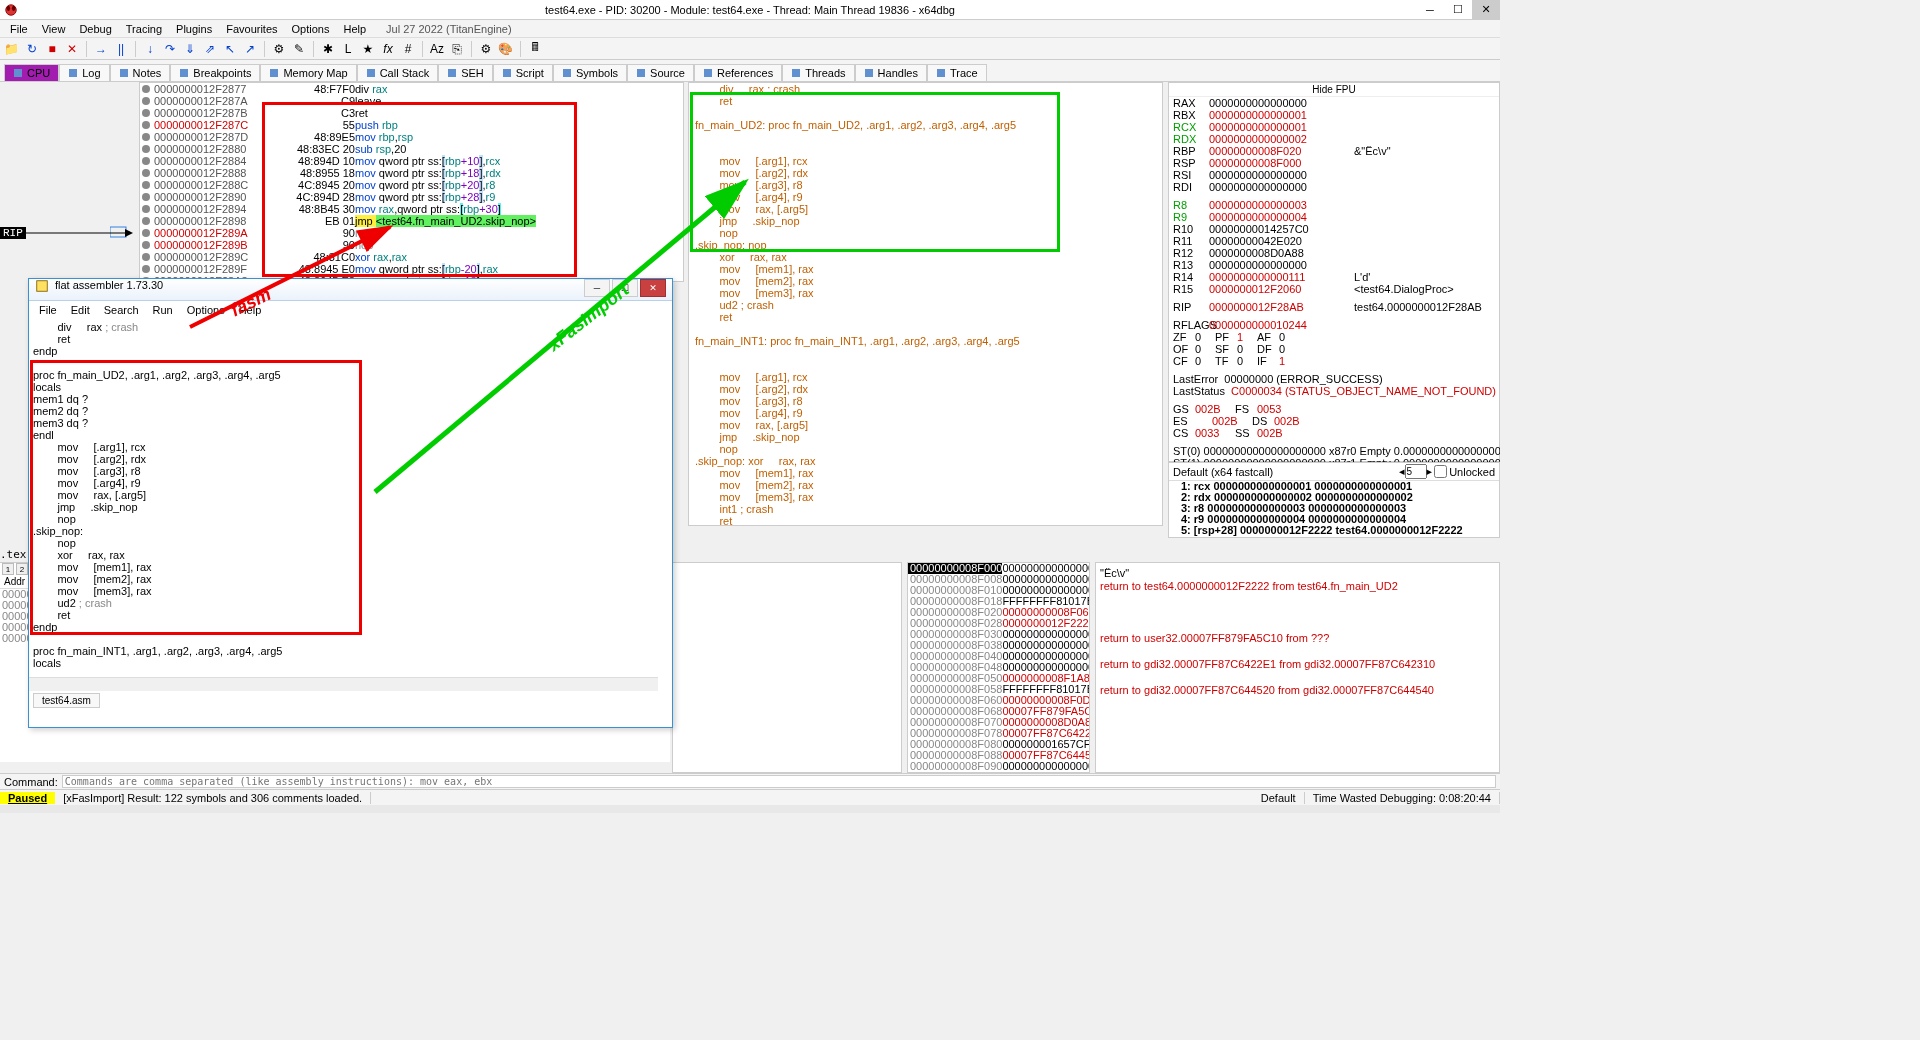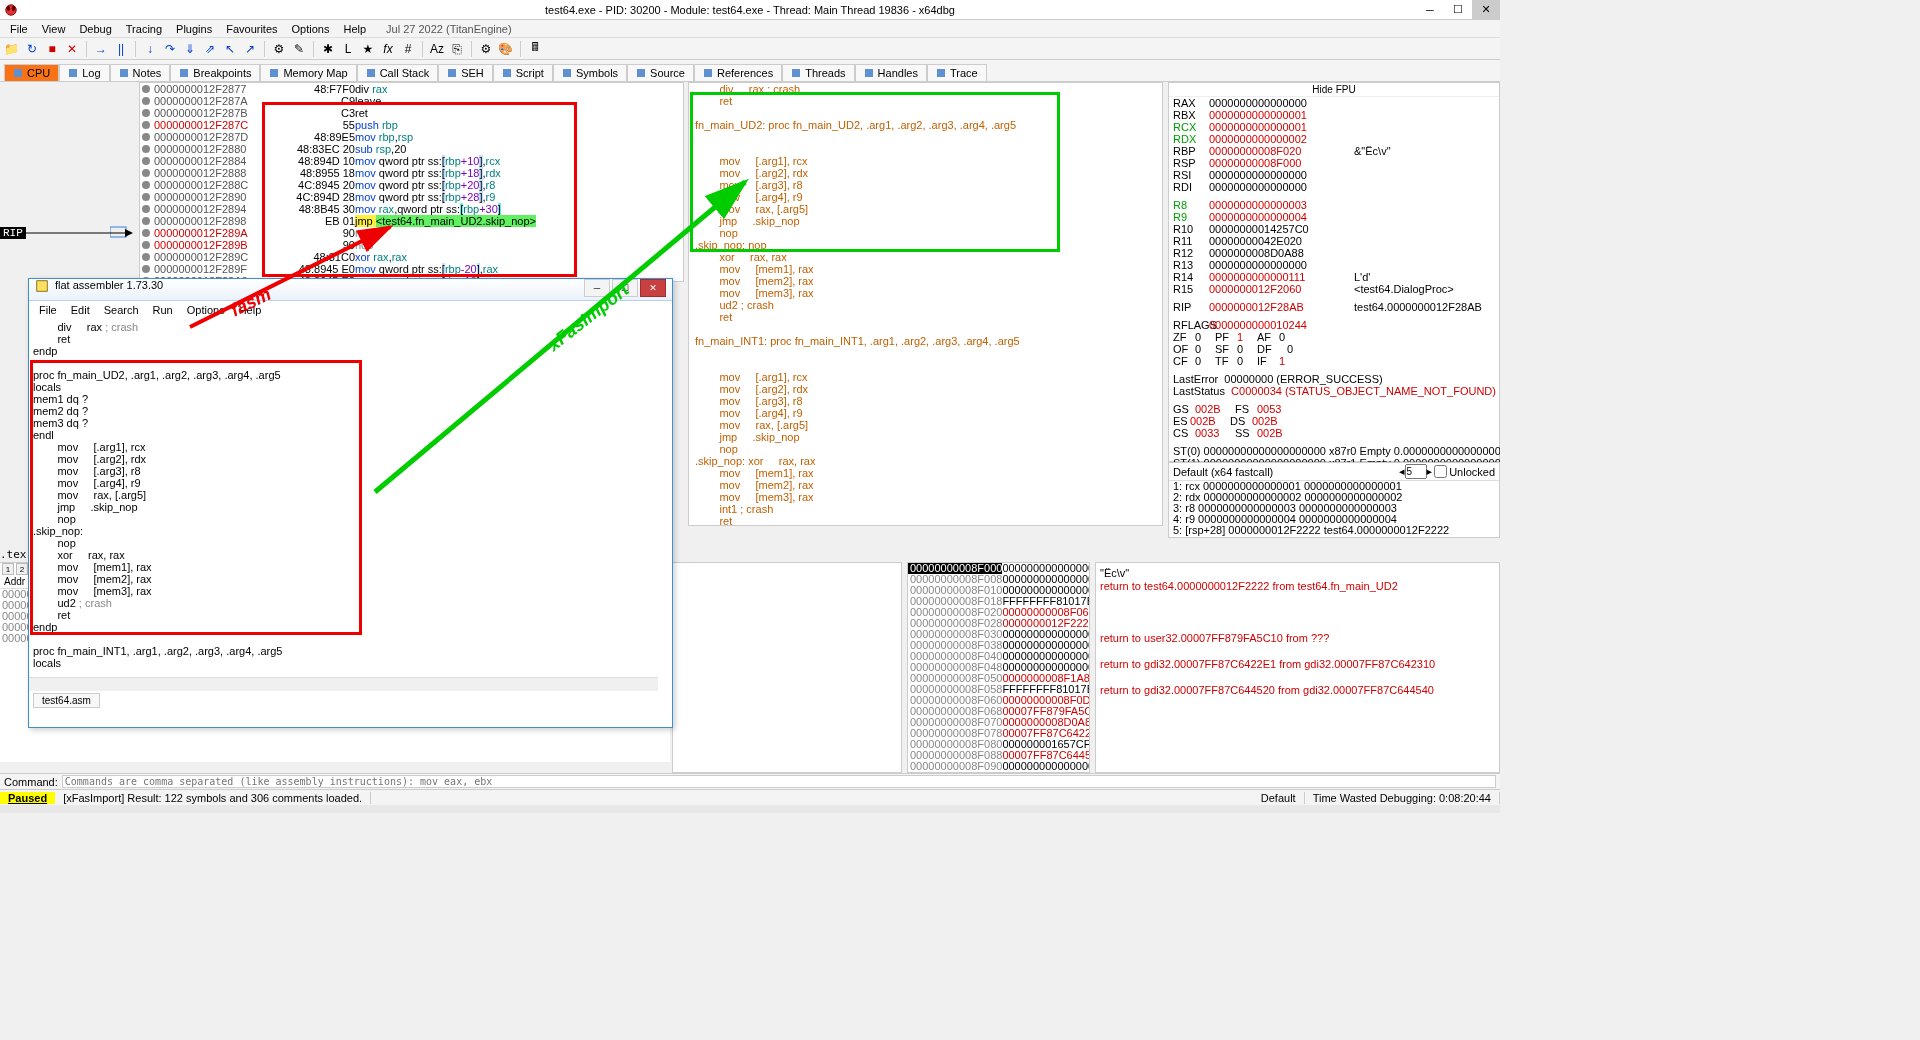--- a/index.html
+++ b/index.html
@@ -15,21 +15,21 @@
 .menubar { height: 18px; background: #f4f4f4; display: flex; align-items: center; padding: 0 4px; gap: 2px; border-bottom: 1px solid #ddd; }
 .menubar > div { padding: 1px 6px; cursor: default; }
 .menubar .date { margin-left: 6px; color: #555; }
 
 .toolbar { height: 22px; background: #f4f4f4; display: flex; align-items: center; padding: 0 4px; gap: 4px; border-bottom: 1px solid #ccc; }
 .toolbar .tbtn { width: 16px; height: 16px; display: flex; align-items: center; justify-content: center; font-size: 12px; }
 .toolbar .sep { width: 1px; height: 16px; background: #ccc; margin: 0 2px; }
 
 .tabstrip { height: 22px; background: #f4f4f4; display: flex; align-items: flex-end; padding: 0 4px; gap: 0; border-bottom: 1px solid #ccc; }
 .tabstrip .tab { padding: 2px 8px; border: 1px solid #ccc; border-bottom: none; background: #f8f8f8; display: flex; align-items: center; gap: 4px; font-size: 10px; }
-.tabstrip .tab.active { background: #f97316; }
+.tabstrip .tab.active { background: #a21caf; }
 .tabstrip .tab .ti { width: 10px; height: 10px; }
 
 .mainarea { position: absolute; top: 82px; left: 0; right: 0; bottom: 40px; }
 
 .disasm { position: absolute; left: 130px; top: 0; width: 545px; height: 200px; background: #fff; border: 1px solid #ccc; overflow: hidden; margin-left: 9px; }
 .disasm .row { display: flex; height: 12px; line-height: 12px; white-space: pre; }
 .disasm .row .addr { width: 125px; padding-left: 14px; }
 .disasm .row .bytes { width: 90px; text-align: right; }
 .disasm .row .asm { flex: 1; }
 .disasm .row .bp { position: absolute; left: 2px; width: 8px; height: 8px; border-radius: 4px; background: #888; margin-top: 2px; }
@@ -42,21 +42,21 @@
 .regs { position: absolute; left: 1168px; top: 0; right: 0; height: 380px; background: #fff; border: 1px solid #ccc; }
 .regs .hidefpu { text-align: center; padding: 1px 0; border-bottom: 1px solid #eee; font-size: 10px; }
 .regs .rln { display: flex; height: 12px; line-height: 12px; white-space: pre; padding-left: 4px; }
 .regs .rname { width: 36px; }
 .regs .rval { width: 145px; }
 .regs .rextra { flex: 1; }
 
 .calltype { position: absolute; left: 1168px; top: 380px; right: 0; height: 76px; background: #fff; border: 1px solid #ccc; }
 .calltype .hdr { display: flex; align-items: center; padding: 1px 4px; border-bottom: 1px solid #ddd; font-size: 10px; }
 .calltype .hdr input[type=text] { width: 22px; font-size: 10px; }
-.calltype .argln { height: 11px; line-height: 11px; padding-left: 4px; white-space: pre; overflow: hidden; }
+.calltype .argln { height: 11px; line-height: 11px; padding-left: 12px; white-space: pre; overflow: hidden; font-weight: bold; }
 
 .infopane { position: absolute; left: 1095px; top: 480px; right: 0; bottom: 0; background: #fff; border: 1px solid #ccc; padding: 4px; }
 .infopane .il { height: 13px; line-height: 13px; white-space: pre; }
 
 .stack { position: absolute; left: 907px; top: 480px; width: 183px; bottom: 0; background: #fff; border: 1px solid #ccc; overflow: hidden; }
 .stack .sr { display: flex; height: 11px; line-height: 11px; }
 .stack .sa { width: 95px; padding-left: 2px; }
 .stack .sv { flex: 1; }
 .stack .sr.cur .sa { background: #000; color: #fff; }
 
@@ -361,28 +361,28 @@
         <div class="rln"><span class="rname">R11</span><span class="rval">00000000042E020</span></div>
         <div class="rln"><span class="rname">R12</span><span class="rval">0000000008D0A88</span></div>
         <div class="rln"><span class="rname">R13</span><span class="rval">0000000000000000</span></div>
         <div class="rln"><span class="rname">R14</span><span class="rval c-red">0000000000000111</span><span class="rextra">L'd'</span></div>
         <div class="rln"><span class="rname">R15</span><span class="rval c-red">0000000012F2060</span><span class="rextra">&lt;test64.DialogProc&gt;</span></div>
         <div style="height: 6px;"></div>
         <div class="rln"><span class="rname">RIP</span><span class="rval c-red">0000000012F28AB</span><span class="rextra">test64.0000000012F28AB</span></div>
         <div style="height: 6px;"></div>
         <div class="rln"><span class="rname">RFLAGS</span><span class="c-red">0000000000010244</span></div>
         <div class="rln"><span style="width:22px;display:inline-block">ZF</span><span style="width:20px;display:inline-block" class="">0</span><span style="width:22px;display:inline-block">PF</span><span style="width:20px;display:inline-block" class="c-red">1</span><span style="width:22px;display:inline-block">AF</span><span style="width:20px;display:inline-block" class="">0</span></div>
-        <div class="rln"><span style="width:22px;display:inline-block">OF</span><span style="width:20px;display:inline-block" class="">0</span><span style="width:22px;display:inline-block">SF</span><span style="width:20px;display:inline-block" class="">0</span><span style="width:30px;display:inline-block">DF</span><span style="width:20px;display:inline-block" class="">0</span></div>
+        <div class="rln"><span style="width:22px;display:inline-block">OF</span><span style="width:20px;display:inline-block" class="">0</span><span style="width:22px;display:inline-block">SF</span><span style="width:20px;display:inline-block" class="">0</span><span style="width:22px;display:inline-block">DF</span><span style="width:20px;display:inline-block" class="">0</span></div>
         <div class="rln"><span style="width:22px;display:inline-block">CF</span><span style="width:20px;display:inline-block" class="">0</span><span style="width:22px;display:inline-block">TF</span><span style="width:20px;display:inline-block" class="">0</span><span style="width:22px;display:inline-block">IF</span><span style="width:20px;display:inline-block" class="c-red">1</span></div>
         <div style="height: 6px;"></div>
         <div class="rln">LastError  00000000 (ERROR_SUCCESS)</div>
         <div class="rln">LastStatus  <span class="c-red">C0000034 (STATUS_OBJECT_NAME_NOT_FOUND)</span></div>
         <div style="height: 6px;"></div>
         <div class="rln"><span style="width:22px;display:inline-block">GS</span><span class="c-red" style="width:40px;display:inline-block">002B</span><span style="width:22px;display:inline-block">FS</span><span class="c-red">0053</span></div>
-        <div class="rln"><span style="width:17px;display:inline-block">ES</span><span class="c-red" style="width:40px;display:inline-block">002B</span><span style="width:22px;display:inline-block">DS</span><span class="c-red">002B</span></div>
+        <div class="rln"><span style="width:39px;display:inline-block">ES</span><span class="c-red" style="width:40px;display:inline-block">002B</span><span style="width:22px;display:inline-block">DS</span><span class="c-red">002B</span></div>
         <div class="rln"><span style="width:22px;display:inline-block">CS</span><span class="c-red" style="width:40px;display:inline-block">0033</span><span style="width:22px;display:inline-block">SS</span><span class="c-red">002B</span></div>
         <div style="height: 6px;"></div>
         <div class="rln">ST(0) 00000000000000000000 x87r0 Empty 0.000000000000000000</div>
         <div class="rln">ST(1) 00000000000000000000 x87r1 Empty 0.000000000000000000</div>
         <div class="rln">ST(2) 00000000000000000000 x87r2 Empty 0.000000000000000000</div>
         <div class="rln">ST(3) 00000000000000000000 x87r3 Empty 0.000000000000000000</div>
         <div class="rln">ST(4) 00000000000000000000 x87r4 Empty 0.000000000000000000</div>
       </div>
   </div>
 

